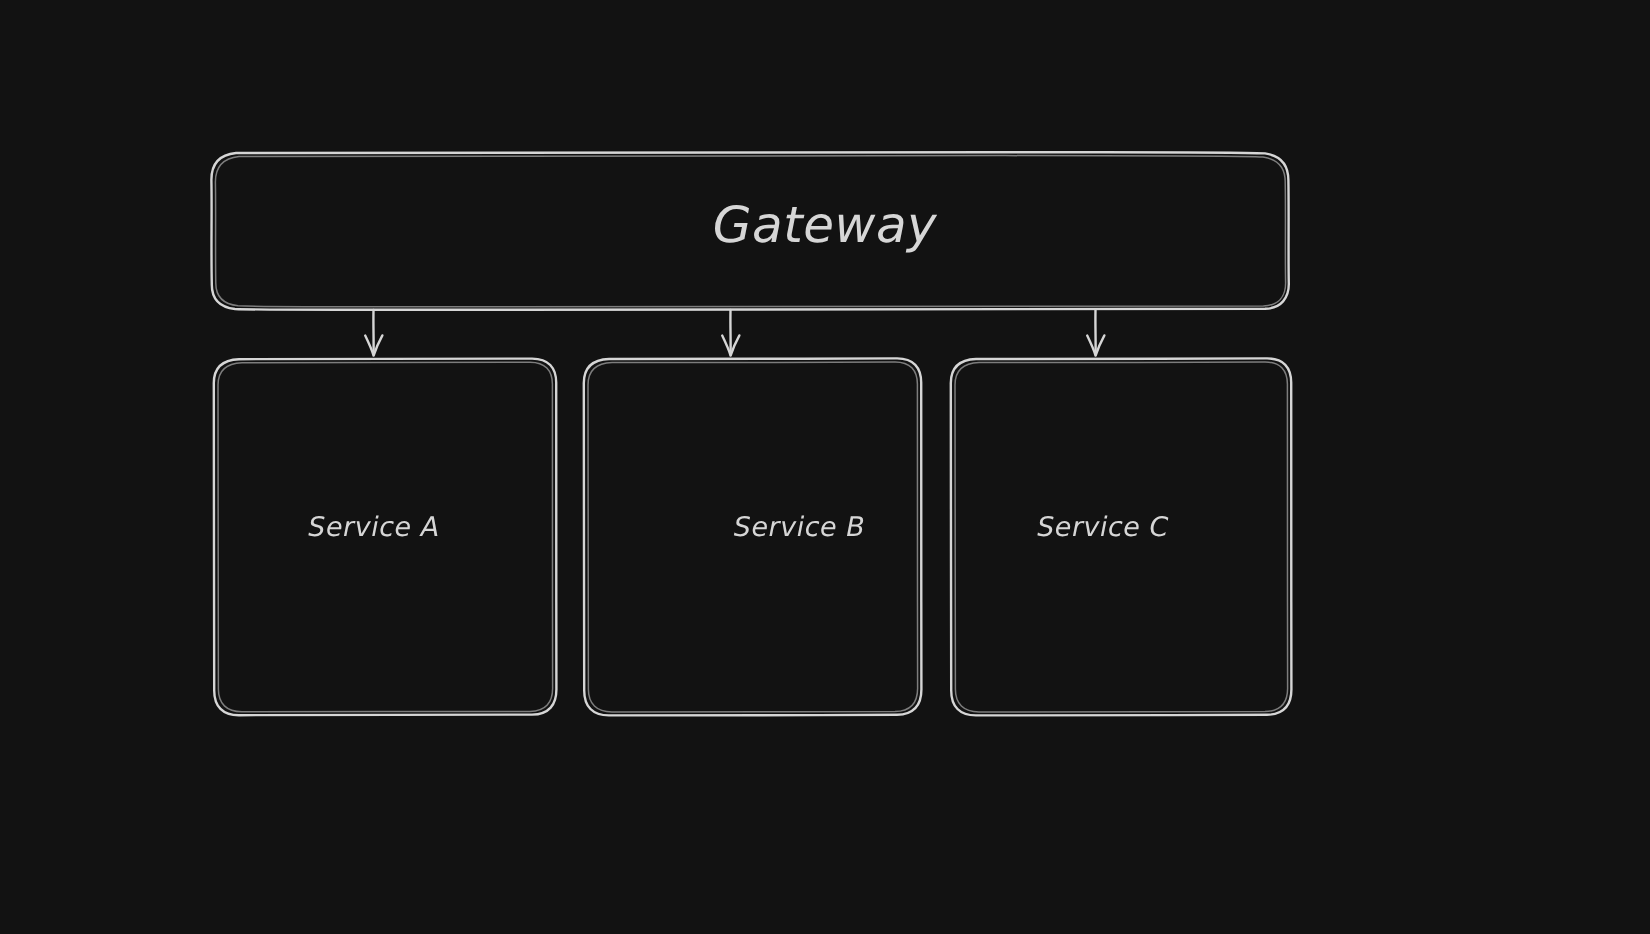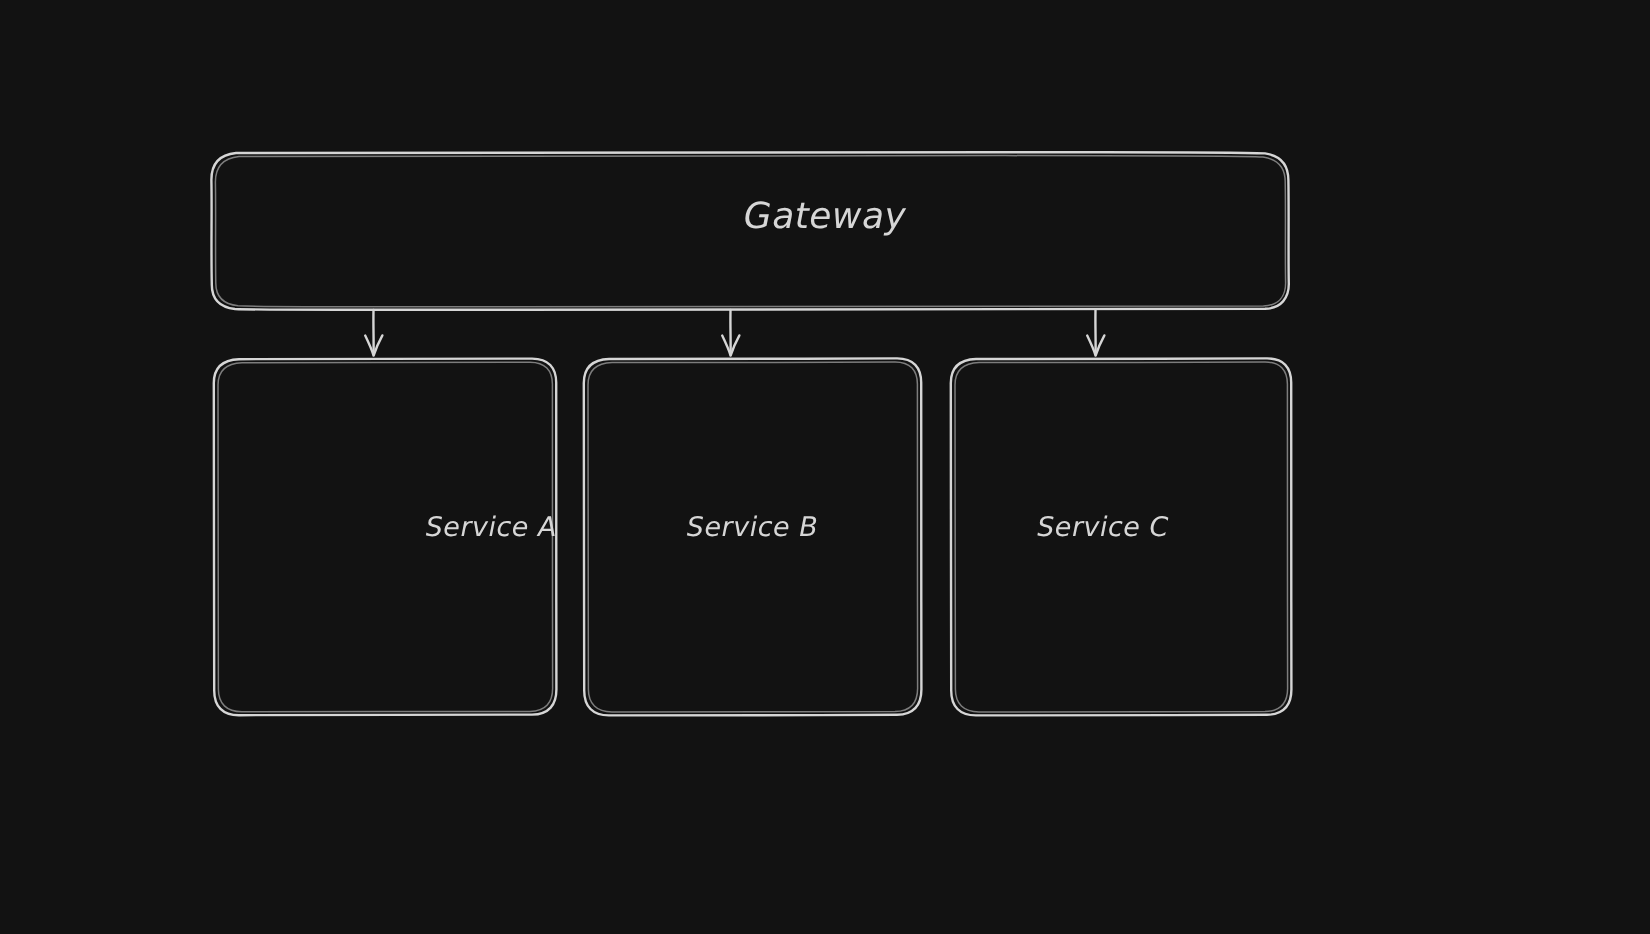--- a/index.html
+++ b/index.html
@@ -41,26 +41,26 @@
   }
   .node-hit {
     position: absolute;
     background: transparent;
   }
   #gateway-label {
     left: 0;
     width: 1650px;
     text-align: center;
     top: 196px;
-    font-size: 36px;
+    font-size: 50px;
   }
   #gateway-hit { left: 210px; top: 152px; width: 1080px; height: 158px; }
 
-  #svc-a-label { left: 213px; width: 344px; text-align: right; top: 512px; font-size: 27px; }
-  #svc-b-label { left: 583px; width: 339px; text-align: center; top: 512px; font-size: 27px; }
+  #svc-a-label { left: 202px; width: 344px; text-align: center; top: 512px; font-size: 27px; }
+  #svc-b-label { left: 583px; width: 339px; text-align: center; top: 512px; font-size: 27px; padding-left: 47px; }
   #svc-c-label { left: 950px; width: 306px; text-align: center; top: 512px; font-size: 27px; }
 
   #svc-a-hit { left: 213px; top: 358px; width: 344px; height: 357px; }
   #svc-b-hit { left: 583px; top: 358px; width: 339px; height: 357px; }
   #svc-c-hit { left: 950px; top: 358px; width: 342px; height: 357px; }
 </style>
 </head>
 <body style="background: rgb(18, 18, 18);">
 
 <div id="canvas" style="background: rgb(18, 18, 18);">

